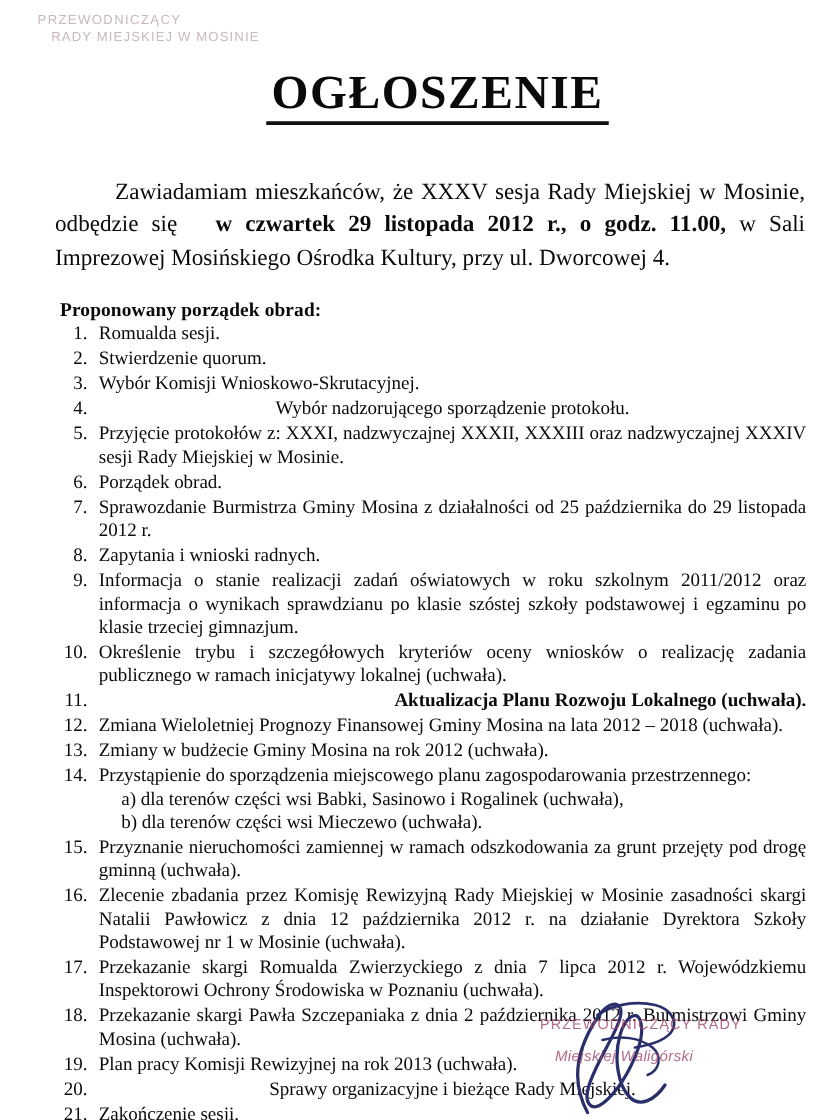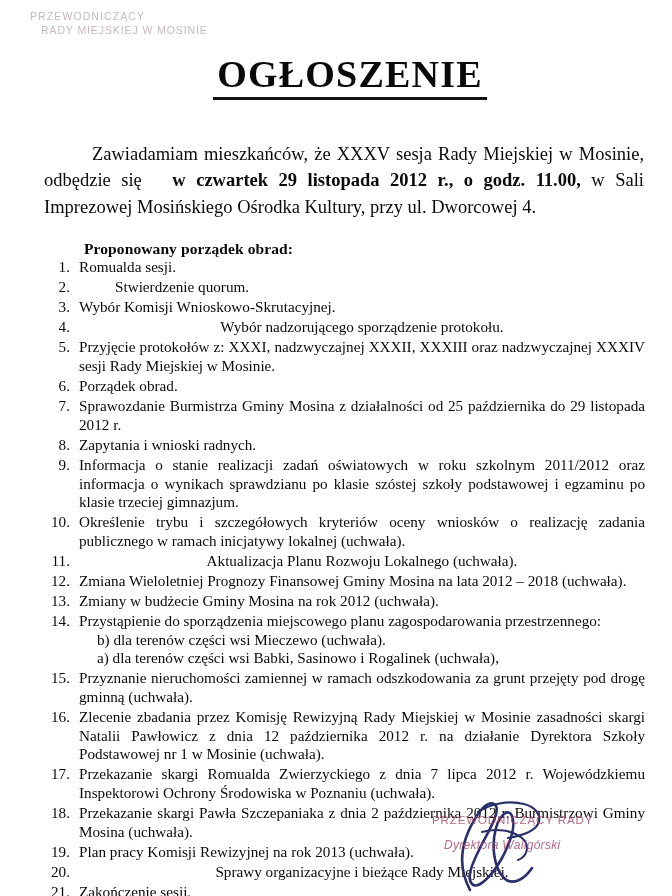--- a/index.html
+++ b/index.html
@@ -64,21 +64,20 @@
   .intro b { font-weight: bold; margin-left: 20px; }
 
   
   .agenda-head {
     position: absolute;
     left: 48px;
     top: 240px;
     font-size: 15.5px;
     font-weight: bold;
     letter-spacing: .1px;
-    margin-left: 36px;
   }
   .agenda {
     position: absolute;
     left: 44px;
     top: 258px;
     width: 601px;
     font-size: 15.2px;
     line-height: 18.6px;
   }
   .item {
@@ -161,21 +160,21 @@
 <div class="agenda">
     <div class="item">
       <div class="num">1.</div>
       <div class="txt">
         <div style="text-align: left;">Romualda sesji.</div>
       </div>
     </div>
     <div class="item">
       <div class="num">2.</div>
       <div class="txt">
-        <div style="text-align: left; margin-left: 36px;">Stwierdzenie quorum.</div>
+        <div style="text-align: left;">Stwierdzenie quorum.</div>
       </div>
     </div>
     <div class="item">
       <div class="num">3.</div>
       <div class="txt">
         <div style="text-align: left;">Wybór Komisji Wnioskowo-Skrutacyjnej.</div>
       </div>
     </div>
     <div class="item">
       <div class="num">4.</div>
@@ -215,41 +214,41 @@
     </div>
     <div class="item">
       <div class="num">10.</div>
       <div class="txt">
         <div>Określenie trybu i szczegółowych kryteriów oceny wniosków o realizację zadania publicznego w ramach inicjatywy lokalnej (uchwała).</div>
       </div>
     </div>
     <div class="item">
       <div class="num">11.</div>
       <div class="txt">
-        <div style="text-align: center;">Aktualizacja Planu Rozwoju Lokalnego (uchwała).</div>
+        <div style="text-align: right; font-weight: bold;">Aktualizacja Planu Rozwoju Lokalnego (uchwała).</div>
       </div>
     </div>
     <div class="item">
       <div class="num">12.</div>
       <div class="txt">
         <div>Zmiana Wieloletniej Prognozy Finansowej Gminy Mosina na lata 2012 – 2018 (uchwała).</div>
       </div>
     </div>
     <div class="item">
       <div class="num">13.</div>
       <div class="txt">
         <div style="text-align: left;">Zmiany w budżecie Gminy Mosina na rok 2012 (uchwała).</div>
       </div>
     </div>
     <div class="item">
       <div class="num">14.</div>
       <div class="txt">
         <div>Przystąpienie do sporządzenia miejscowego planu zagospodarowania przestrzennego:</div>
+        <div class="sub">a) dla terenów części wsi Babki, Sasinowo i Rogalinek (uchwała),</div>
         <div class="sub">b) dla terenów części wsi Mieczewo (uchwała).</div>
-        <div class="sub">a) dla terenów części wsi Babki, Sasinowo i Rogalinek (uchwała),</div>
       </div>
     </div>
     <div class="item">
       <div class="num">15.</div>
       <div class="txt">
         <div>Przyznanie nieruchomości zamiennej w ramach odszkodowania za grunt przejęty pod drogę gminną (uchwała).</div>
       </div>
     </div>
     <div class="item">
       <div class="num">16.</div>
@@ -289,14 +288,14 @@
     </div>
   </div>
 
 <div class="sig-block">
   <svg class="sig-ink" viewBox="0 0 170 96" fill="none">
     <path d="M58 92 C44 66, 50 40, 66 16 C72 7, 80 2, 84 8 C88 15, 76 34, 68 50 C60 66, 54 80, 60 86 C66 92, 80 78, 90 60 C98 45, 104 28, 100 18 C97 10, 88 16, 84 30 C79 48, 82 70, 92 80 C100 88, 112 82, 120 70" stroke="#2a2f6b" stroke-width="2.6" stroke-linecap="round" stroke-linejoin="round"></path>
     <path d="M66 14 C78 6, 96 2, 112 6 C124 9, 130 18, 126 26 C122 34, 108 38, 96 40" stroke="#2a2f6b" stroke-width="2.2" stroke-linecap="round"></path>
     <path d="M70 34 C84 30, 100 32, 110 40 C118 47, 116 58, 106 62" stroke="#2a2f6b" stroke-width="2" stroke-linecap="round"></path>
   </svg>
   <div class="sig-stamp sig-line1">PRZEWODNICZĄCY RADY</div>
-  <div class="sig-stamp sig-line2">Dyrektora Waligórski</div>
+  <div class="sig-stamp sig-line2">Miejskiej Waligórski</div>
 </div>
 
 </body></html>

